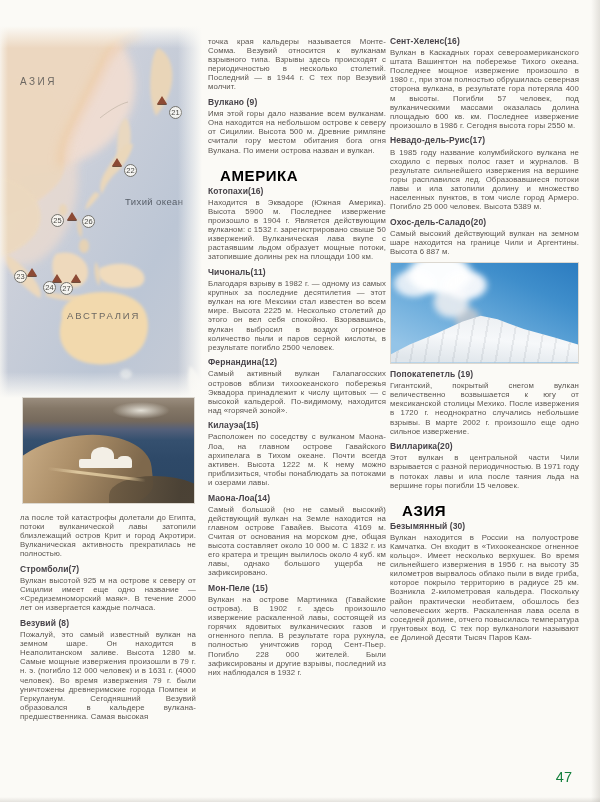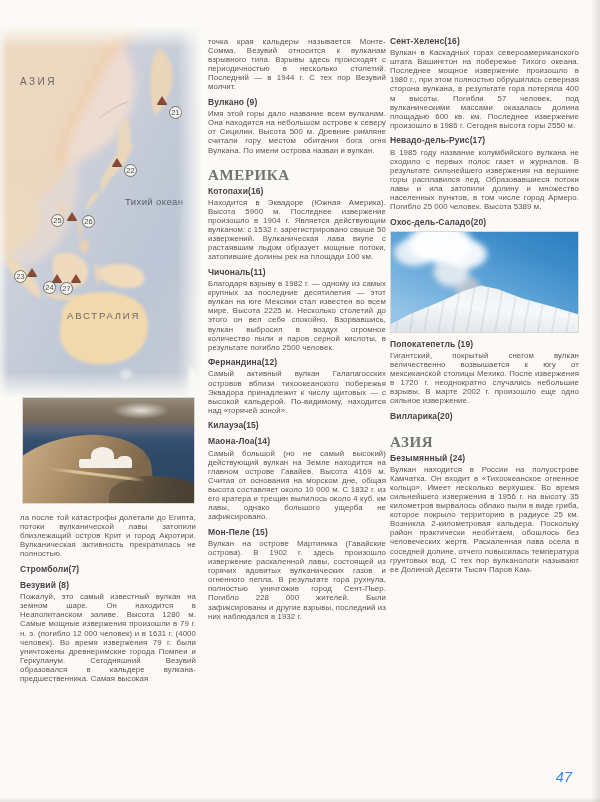--- a/index.html
+++ b/index.html
@@ -9,25 +9,25 @@
   .page::after { content:''; position:absolute; right:0; top:0; bottom:0; width:9px;
     background:linear-gradient(to left, rgba(170,165,156,0.30), rgba(170,165,156,0)); pointer-events:none; }
   .page::before { content:''; position:absolute; left:0; right:0; bottom:0; height:5px;
     background:linear-gradient(to top, rgba(160,155,148,0.25), rgba(160,155,148,0)); pointer-events:none; z-index:40; }
 
   
   .col { position:absolute; font-size:7.8px; line-height:9.1px; color:#5a5550;
          text-align:justify; letter-spacing:0.1px; }
   .col p { margin:0 0 5.5px 0; }
   .sec-title { font-size:8.5px; line-height:9.6px; font-weight:bold; color:#474349; margin:6.5px 0 1.5px; }
-  .big-head { font-size:15px; font-weight:bold; color:#737373; letter-spacing:0.6px; margin:16px 0 7px;font-family:Liberation Serif, serif; }
+  .big-head { font-size:15px; font-weight:bold; color:#000000; letter-spacing:0.6px; margin:16px 12px 7px; }
   #col-left  { left:20px;  top:513px; width:176px; }
   #col-mid   { left:208px; top:37px;  width:178px; }
   #col-right { left:390px; top:37px;  width:189px; }
-  .pageno { position:absolute; right:28px; bottom:17px; font-size:14.5px; color:#3b82f6;font-style:italic; }
+  .pageno { position:absolute; right:28px; bottom:17px; font-size:14.5px; color:#15803d; }
 
   
   .map { position:absolute; left:0; top:26px; width:202px; height:372px; }
   .map .fade { content:''; position:absolute; inset:0; pointer-events:none;
     background:
       linear-gradient(to right, rgba(251,250,246,0) 88%, #fbfaf6 100%),
       linear-gradient(to bottom, #fbfaf6 0%, rgba(251,250,246,0) 6%, rgba(251,250,246,0) 93%, #fbfaf6 100%),
       linear-gradient(to left, rgba(251,250,246,0) 96%, rgba(251,250,246,0.7) 100%); }
   .map-label { position:absolute; color:#6d6862; }
   #lbl-asia { left:20px; top:50px; font-size:10px; letter-spacing:2.5px; }
@@ -149,20 +149,21 @@
     <div class="terrace"></div>
     <div class="building b1"></div>
     <div class="building b2"></div>
     <div class="building b3"></div>
   </div>
 
   <div class="col" id="col-left">
     <p>ла после той катастрофы долетали до Египта, потоки вулканической лавы затопили близлежащий остров Крит и город Акротири. Вулканическая активность прекратилась не полностью.</p>
     <div>
       <div class="sec-title">Стромболи(7)</div>
+      <p>Вулкан высотой 925 м на острове к северу от Сицилии имеет еще одно название — «Средиземноморский маяк». В течение 2000 лет он извергается каждые полчаса.</p>
     </div>
     <div>
       <div class="sec-title">Везувий (8)</div>
       <p>Пожалуй, это самый известный вулкан на земном шаре. Он находится в Неаполитанском заливе. Высота 1280 м. Самые мощные извержения произошли в 79 г. н. э. (погибло 12 000 человек) и в 1631 г. (4000 человек). Во время извержения 79 г. были уничтожены древнеримские города Помпеи и Геркуланум. Сегодняшний Везувий образовался в кальдере вулкана-предшественника. Самая высокая</p>
     </div>
   </div>
 
   <div class="col" id="col-mid">
     <p>точка края кальдеры называется Монте-Сомма. Везувий относится к вулканам взрывного типа. Взрывы здесь происходят с периодичностью в несколько столетий. Последний — в 1944 г. С тех пор Везувий молчит.</p>
     <div>
@@ -177,20 +178,21 @@
     <div>
       <div class="sec-title">Чичональ(11)</div>
       <p>Благодаря взрыву в 1982 г. — одному из самых крупных за последние десятилетия — этот вулкан на юге Мексики стал известен во всем мире. Высота 2225 м. Несколько столетий до этого он вел себя спокойно. Взорвавшись, вулкан выбросил в воздух огромное количество пыли и паров серной кислоты, в результате погибло 2500 человек.</p>
     </div>
     <div>
       <div class="sec-title">Фернандина(12)</div>
       <p>Самый активный вулкан Галапагосских островов вблизи тихоокеанского побережья Эквадора принадлежит к числу щитовых — с высокой кальдерой. По-видимому, находится над «горячей зоной».</p>
     </div>
     <div>
       <div class="sec-title">Килауэа(15)</div>
+      <p>Расположен по соседству с вулканом Маона-Лоа, на главном острове Гавайского архипелага в Тихом океане. Почти всегда активен. Высота 1222 м. К нему можно приблизиться, чтобы понаблюдать за потоками и озерами лавы.</p>
     </div>
     <div>
       <div class="sec-title">Маона-Лоа(14)</div>
       <p>Самый большой (но не самый высокий) действующий вулкан на Земле находится на главном острове Гавайев. Высота 4169 м. Считая от основания на морском дне, общая высота составляет около 10 000 м. С 1832 г. из его кратера и трещин вылилось около 4 куб. км лавы, однако большого ущерба не зафиксировано.</p>
     </div>
     <div>
       <div class="sec-title">Мон-Пеле (15)</div>
       <p>Вулкан на острове Мартиника (Гавайские острова). В 1902 г. здесь произошло извержение раскаленной лавы, состоящей из горячих ядовитых вулканических газов и огненного пепла. В результате гора рухнула, полностью уничтожив город Сент-Пьер. Погибло 228 000 жителей. Были зафиксированы и другие взрывы, последний из них наблюдался в 1932 г.</p>
     </div>
   </div>
@@ -199,33 +201,35 @@
     <div>
       <div class="sec-title" style="margin-top:0;">Сент-Хеленс(16)</div>
       <p>Вулкан в Каскадных горах североамериканского штата Вашингтон на побережье Тихого океана. Последнее мощное извержение произошло в 1980 г., при этом полностью обрушилась северная сторона вулкана, в результате гора потеряла 400 м высоты. Погибли 57 человек, под вулканическими массами оказалась долина площадью 600 кв. км. Последнее извержение произошло в 1986 г. Сегодня высота горы 2550 м.</p>
     </div>
     <div>
       <div class="sec-title">Невадо-дель-Руис(17)</div>
       <p>В 1985 году название колумбийского вулкана не сходило с первых полос газет и журналов. В результате сильнейшего извержения на вершине горы расплавился лед. Образовавшиеся потоки лавы и ила затопили долину и множество населенных пунктов, в том числе город Армеро. Погибло 25 000 человек. Высота 5389 м.</p>
     </div>
     <div>
       <div class="sec-title">Охос-дель-Саладо(20)</div>
+      <p>Самый высокий действующий вулкан на земном шаре находится на границе Чили и Аргентины. Высота 6 887 м.</p>
     </div>
     <div id="photo-volcano">
       <div class="plume"></div>
       <div class="cone"></div>
     </div>
     <div>
       <div class="sec-title">Попокатепетль (19)</div>
       <p>Гигантский, покрытый снегом вулкан величественно возвышается к югу от мексиканской столицы Мехико. После извержения в 1720 г. неоднократно случались небольшие взрывы. В марте 2002 г. произошло еще одно сильное извержение.</p>
     </div>
     <div>
       <div class="sec-title">Вилларика(20)</div>
+      <p>Этот вулкан в центральной части Чили взрывается с разной периодичностью. В 1971 году в потоках лавы и ила после таяния льда на вершине горы погибли 15 человек.</p>
     </div>
     <div class="big-head">АЗИЯ</div>
     <div>
-      <div class="sec-title">Безымянный (24)</div>
+      <div class="sec-title">Безымянный (30)</div>
       <p>Вулкан находится в России на полуострове Камчатка. Он входит в «Тихоокеанское огненное кольцо». Имеет несколько верхушек. Во время сильнейшего извержения в 1956 г. на высоту 35 километров вырвалось облако пыли в виде гриба, которое покрыло территорию в радиусе 25 км. Возникла 2-километровая кальдера. Поскольку район практически необитаем, обошлось без человеческих жертв. Раскаленная лава осела в соседней долине, отчего повысилась температура грунтовых вод. С тех пор вулканологи называют ее Долиной Десяти Тысяч Паров Кам-</p>
     </div>
   </div>
 
   <div class="pageno">47</div>
 </div>
 
 </body></html>

